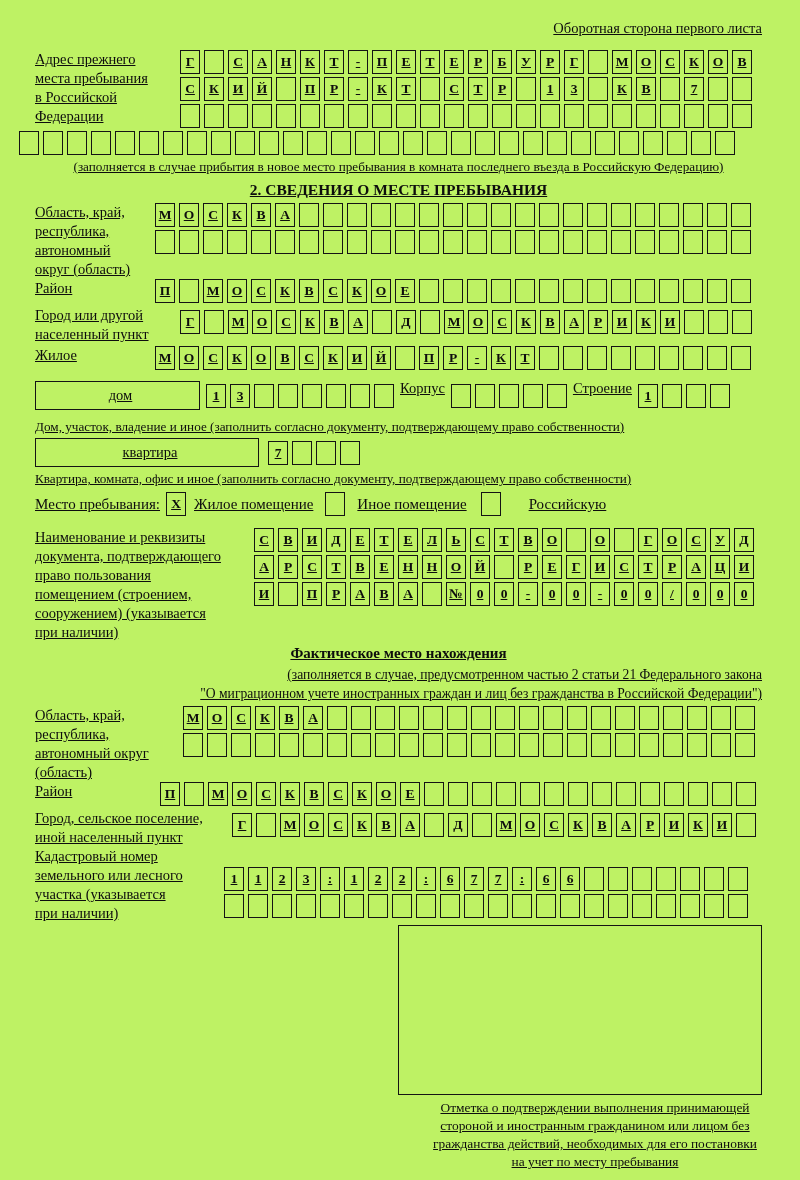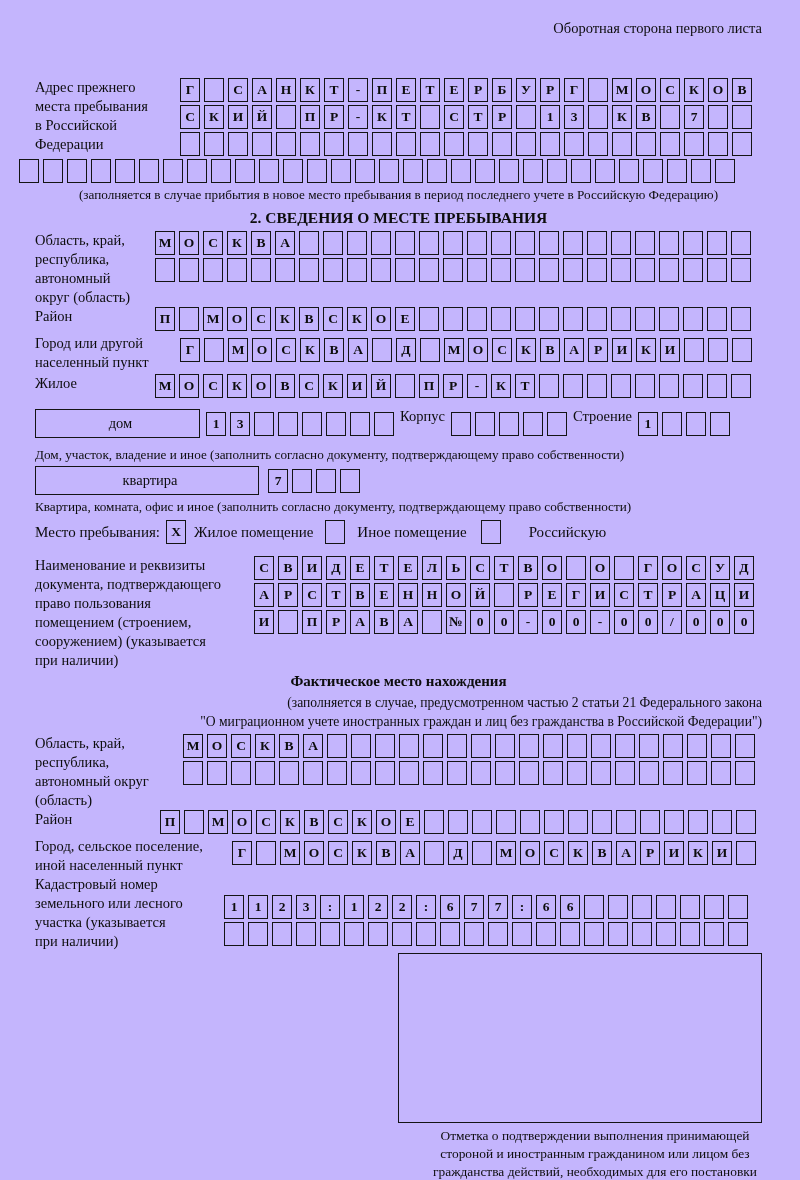--- a/index.html
+++ b/index.html
@@ -1,26 +1,27 @@
 <!DOCTYPE html>
 <html lang="ru"><head>
 <meta charset="utf-8">
 <style>
   html,body{margin:0;padding:0;background:#fff;}
   .page{
     position:relative;
     width:800px;height:1180px;
     margin:0 auto;
-    background:#c4b5fd;
+    background:#bef264;
     color:#0d0d0d;
     font-family:"Liberation Serif", "DejaVu Serif", serif;
     font-size:15px;
     box-sizing:border-box;
     padding:20px 38px 0 35px;
     overflow:hidden;
+    text-decoration:underline;
   }
   .top-note{
     text-align:right;
     font-size:14.5px;
     height:18px;
   }
   .flex{display:flex;align-items:flex-start;}
   .lbl{
     flex:none;
     line-height:19px;
@@ -34,21 +35,21 @@
     box-sizing:border-box;
     width:20px;height:24px;
     border:1.6px solid #141414;
     margin-right:4px;
     text-align:center;
     font-size:13.5px;
     line-height:21px;
     font-weight:bold;
     font-family:"Liberation Serif", "DejaVu Serif", serif;
   }
-  .addr-block{margin-top:40px;}
+  .addr-block{margin-top:12px;}
   .w145{width:145px;}
   .w120{width:120px;}
   .w148{width:148px;}
   .w125{width:125px;}
   .w197{width:197px;}
   .w219{width:219px;}
   .w189{width:189px;}
   .fullrow{margin-left:-16px;margin-top:0;}
   .note{
     font-size:13.2px;
@@ -236,21 +237,21 @@
       <span class="cell"></span>
       <span class="cell"></span>
       <span class="cell"></span>
       <span class="cell"></span>
       <span class="cell"></span>
       <span class="cell"></span>
       <span class="cell"></span>
       <span class="cell"></span>
       <span class="cell"></span>
     </div>
-  <div class="note center">(заполняется в случае прибытия в новое место пребывания в период последнего учете в Российскую Федерацию)</div>
+  <div class="note center">(заполняется в случае прибытия в новое место пребывания в комната последнего въезда в Российскую Федерацию)</div>
 
   <div class="sec-title">2. СВЕДЕНИЯ О МЕСТЕ ПРЕБЫВАНИЯ</div>
 
   <div class="flex">
     <div class="lbl w120">Область, край,
 республика,
 автономный
 округ (область)</div>
     <div class="rows">
       <div class="cells">

